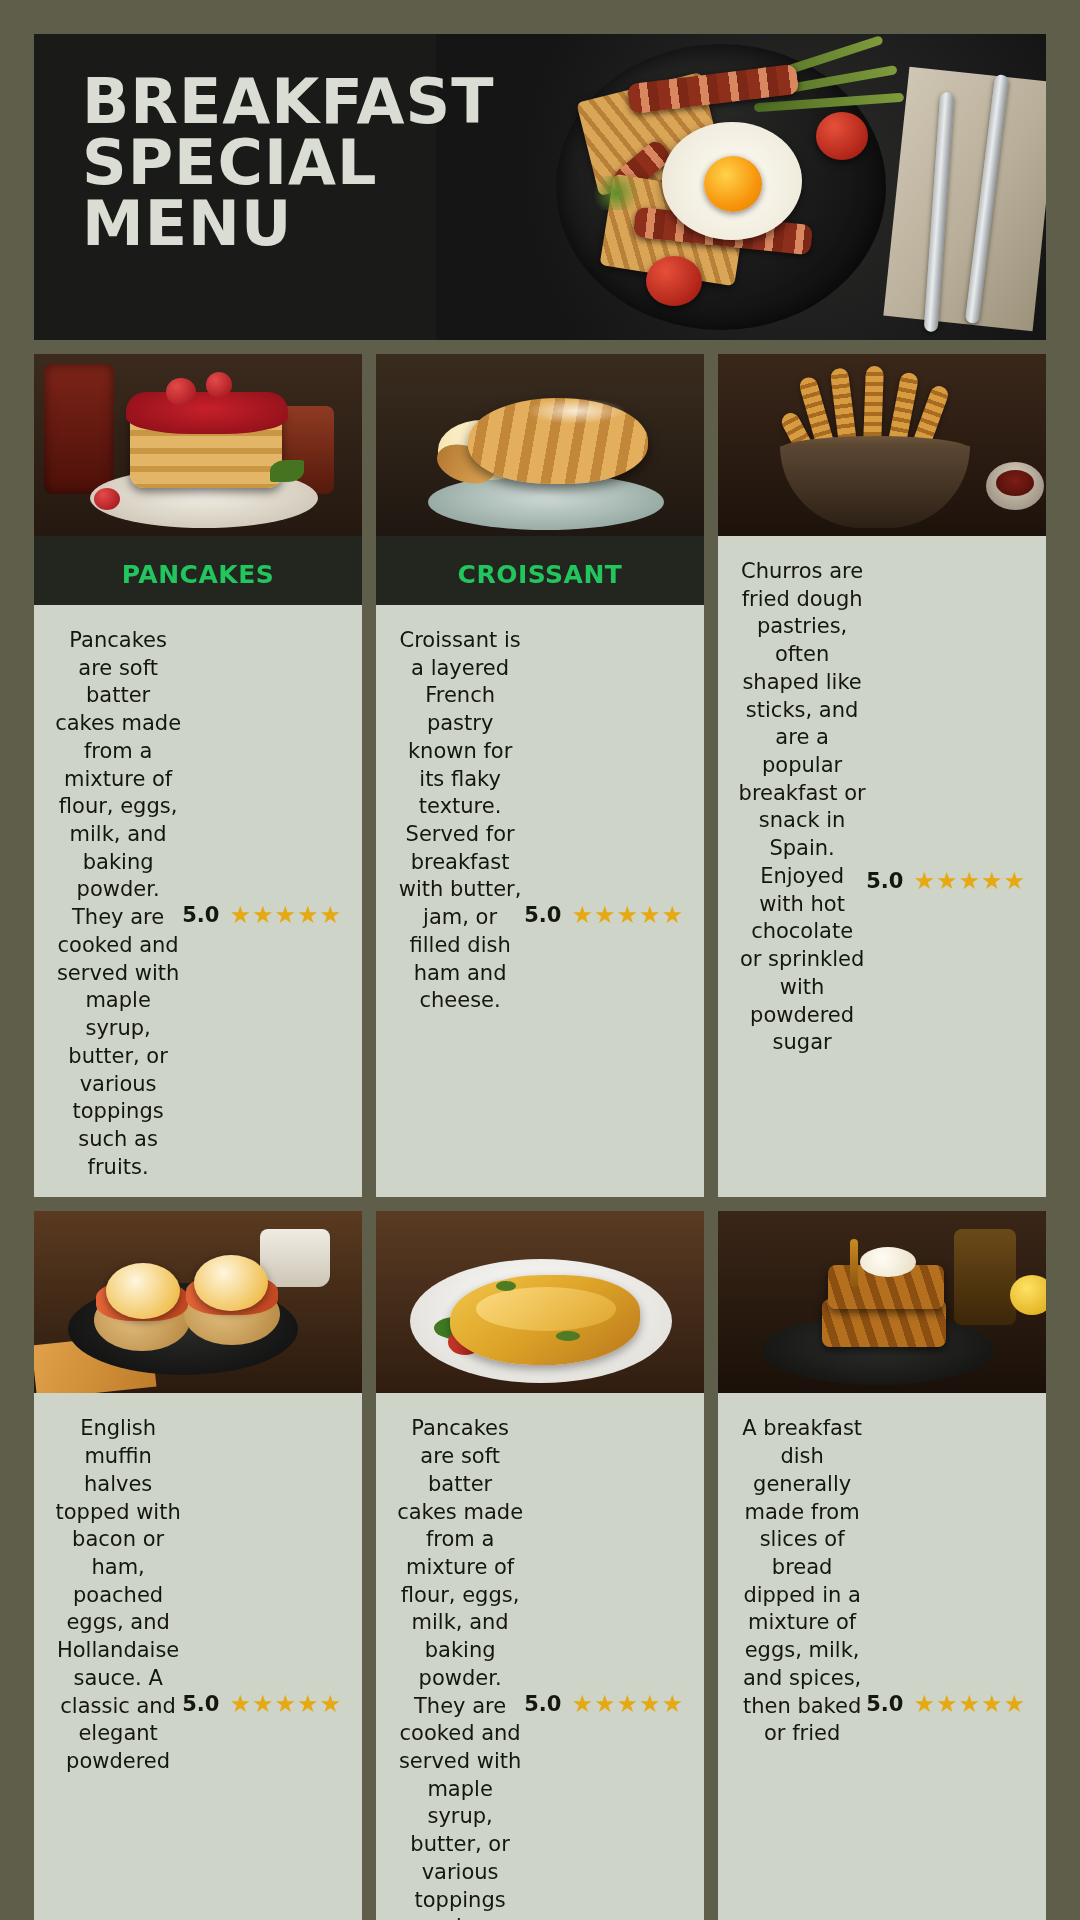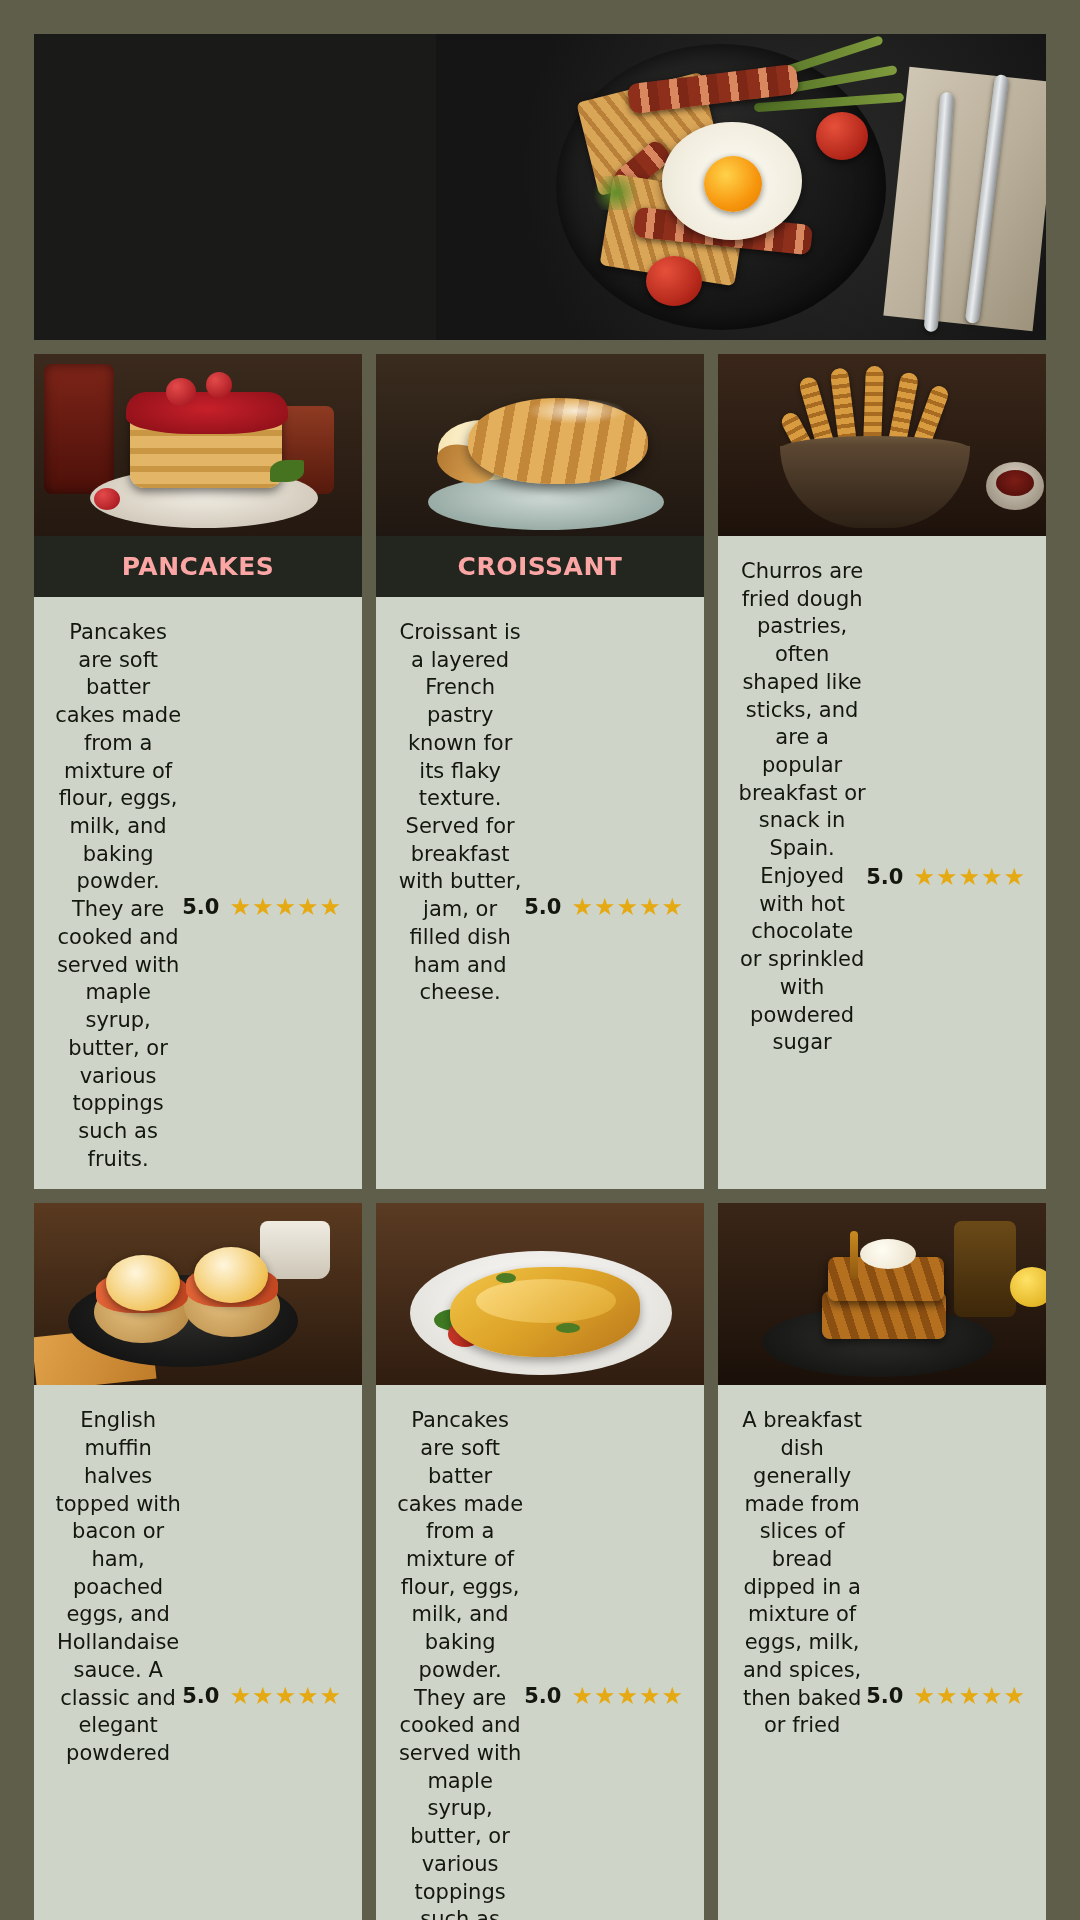--- a/index.html
+++ b/index.html
@@ -67,26 +67,26 @@
   }
   .card-photo {
     width: 328px;
     height: 182px;
     overflow: hidden;
     position: relative;
     background: #2a231c;
   }
   .card-title {
     background: #22261e;
-    color: #fca5a5;
+    color: #22c55e;
     text-align: center;
     font-size: 25px;
     font-weight: bold;
     letter-spacing: 0.5px;
-    padding: 16px 4px 16px 4px;
+    padding: 24px 4px 16px 4px;
     text-transform: uppercase;
     font-family: "DejaVu Sans", sans-serif;
   }
   .card-body {
     background: #cfd4c8;
     flex: 1;
     padding: 22px 20px 16px 20px;
     display: flex;
     flex-direction: row;
     justify-content: space-between;
@@ -348,20 +348,23 @@
       <div class="hero-bacon2"></div>
       <div class="hero-herb"></div>
       <div class="hero-egg"></div>
       <div class="hero-yolk"></div>
       <div class="hero-tom1"></div>
       <div class="hero-tom2"></div>
       <div class="hero-napkin"></div>
       <div class="hero-knife"></div>
       <div class="hero-fork"></div>
     </div>
+    <div class="header-title">BREAKFAST
+SPECIAL
+MENU</div>
   </div>
 
   <div class="grid row1">
 
     <div class="card">
       <div class="card-photo">
         <div class="ph pc-bg"></div>
         <div class="pc-jar"></div>
         <div class="pc-jar2"></div>
         <div class="pc-plate"></div>

